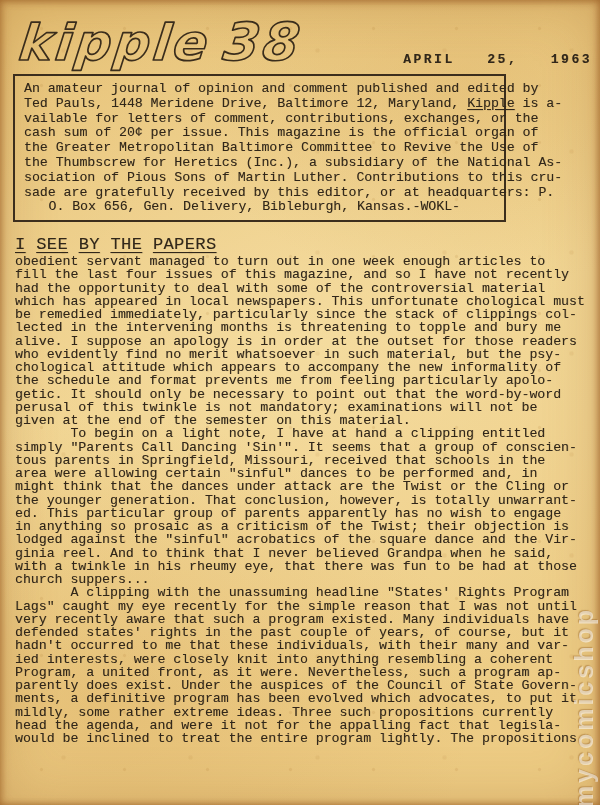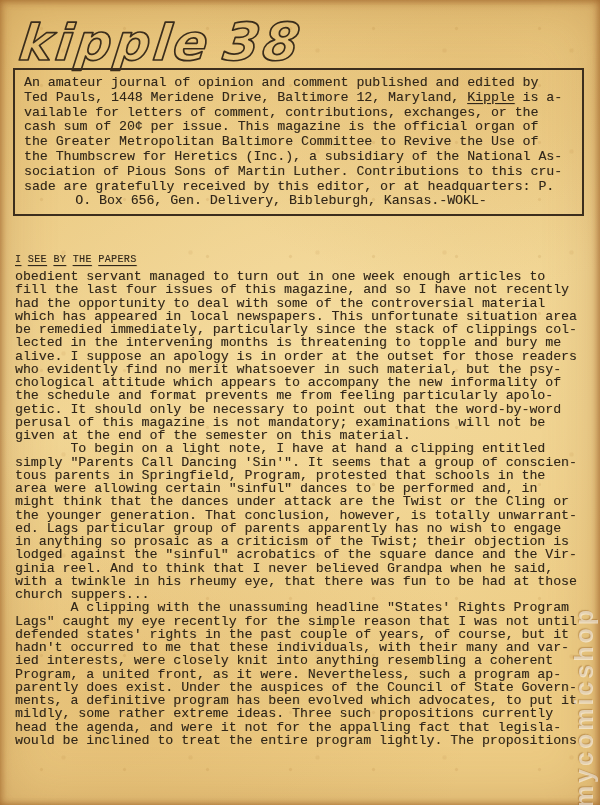--- a/index.html
+++ b/index.html
@@ -52,50 +52,49 @@
     font-size: 13px;
     font-weight: bold;
     letter-spacing: 2.5px;
     word-spacing: 6px;
     white-space: pre;
   }
 
   .masthead {
     position: absolute;
     left: 13px;
-    top: 68px;
-    width: 571px;
+    top: 74px;
+    width: 493px;
     box-sizing: border-box;
     border: 2px solid #3c2e1d;
     padding: 6px 6px 5px 9px;
     font-size: 13.2px;
     line-height: 14.8px;
   }
   .masthead u, .masthead .u { text-underline-offset: 2px; }
   .mast-last {
     display: flex;
-    justify-content: center;
+    justify-content: flex-end;
     white-space: pre;
     padding-right: 38px;
   }
 
   .article {
     position: absolute;
     left: 15px;
     top: 237px;
     width: 578px;
     font-size: 13.2px;
     line-height: 13.25px;
   }
   .article-heading {
-    font-size: 10px;
+    font-size: 17px;
     line-height: 15px;
     margin-bottom: 3px;
     letter-spacing: 0.4px;
-    margin-top: 15px;
   }
   .article-heading .u {
     text-decoration: underline;
     text-underline-offset: 2.5px;
   }
   .tline { white-space: pre; }
 
   .watermark {
     position: absolute;
     bottom: -3px;
@@ -113,20 +112,21 @@
 </head>
 <body>
 
 <div id="paper">
 
   <svg class="logo" width="320" height="66" viewBox="0 0 320 66" aria-hidden="true">
     <text x="8" y="52" font-size="50">kipple</text>
     <text x="212" y="52" font-size="52">38</text>
   </svg>
 
+  <div class="issue-date inkish">APRIL  25,  1963</div>
 
   <div class="masthead inkish">
     <div>
         <div class="tline">An amateur journal of opinion and comment published and edited by</div>
         <div class="tline">Ted Pauls, 1448 Meridene Drive, Baltimore 12, Maryland, <u>Kipple</u> is a-</div>
         <div class="tline">vailable for letters of comment, contributions, exchanges, or the</div>
         <div class="tline">cash sum of 20¢ per issue. This magazine is the official organ of</div>
         <div class="tline">the Greater Metropolitan Baltimore Committee to Revive the Use of</div>
         <div class="tline">the Thumbscrew for Heretics (Inc.), a subsidiary of the National As-</div>
         <div class="tline">sociation of Pious Sons of Martin Luther. Contributions to this cru-</div>
@@ -137,48 +137,49 @@
       <span>-WOKL-</span>
     </div>
   </div>
 
   <div class="article inkish">
     <div class="article-heading"><span class="u">I</span> <span class="u">SEE</span> <span class="u">BY</span> <span class="u">THE</span> <span class="u">PAPERS</span></div>
     <div>
         <div class="tline">obedient servant managed to turn out in one week enough articles to</div>
         <div class="tline">fill the last four issues of this magazine, and so I have not recently</div>
         <div class="tline">had the opportunity to deal with some of the controversial material</div>
-        <div class="tline">which has appeared in local newspapers. This unfortunate situation area</div>
+        <div class="tline">which has appeared in local newspapers. This unfortunate chological must</div>
         <div class="tline">be remedied immediately, particularly since the stack of clippings col-</div>
         <div class="tline">lected in the intervening months is threatening to topple and bury me</div>
         <div class="tline">alive. I suppose an apology is in order at the outset for those readers</div>
         <div class="tline">who evidently find no merit whatsoever in such material, but the psy-</div>
         <div class="tline">chological attitude which appears to accompany the new informality of</div>
         <div class="tline">the schedule and format prevents me from feeling particularly apolo-</div>
         <div class="tline">getic. It should only be necessary to point out that the word-by-word</div>
-        <div class="tline">perusal of this magazine is not mandatory; examinations will not be</div>
+        <div class="tline">perusal of this twinkle is not mandatory; examinations will not be</div>
         <div class="tline">given at the end of the semester on this material.</div>
       </div>
     <div>
         <div class="tline">       To begin on a light note, I have at hand a clipping entitled</div>
         <div class="tline">simply "Parents Call Dancing 'Sin'". It seems that a group of conscien-</div>
-        <div class="tline">tous parents in Springfield, Program, protested that schools in the</div>
+        <div class="tline">tous parents in Springfield, Missouri, received that schools in the</div>
         <div class="tline">area were allowing certain "sinful" dances to be performed and, in</div>
         <div class="tline">might think that the dances under attack are the Twist or the Cling or</div>
         <div class="tline">the younger generation. That conclusion, however, is totally unwarrant-</div>
-        <div class="tline">ed. Lags particular group of parents apparently has no wish to engage</div>
+        <div class="tline">ed. This particular group of parents apparently has no wish to engage</div>
         <div class="tline">in anything so prosaic as a criticism of the Twist; their objection is</div>
         <div class="tline">lodged against the "sinful" acrobatics of the square dance and the Vir-</div>
         <div class="tline">ginia reel. And to think that I never believed Grandpa when he said,</div>
         <div class="tline">with a twinkle in his rheumy eye, that there was fun to be had at those</div>
         <div class="tline">church suppers...</div>
       </div>
     <div>
         <div class="tline">       A clipping with the unassuming headline "States' Rights Program</div>
         <div class="tline">Lags" caught my eye recently for the simple reason that I was not until</div>
+        <div class="tline">very recently aware that such a program existed. Many individuals have</div>
         <div class="tline">defended states' rights in the past couple of years, of course, but it</div>
         <div class="tline">hadn't occurred to me that these individuals, with their many and var-</div>
         <div class="tline">ied interests, were closely knit into anything resembling a coherent</div>
         <div class="tline">Program, a united front, as it were. Nevertheless, such a program ap-</div>
         <div class="tline">parently does exist. Under the auspices of the Council of State Govern-</div>
         <div class="tline">ments, a definitive program has been evolved which advocates, to put it</div>
         <div class="tline">mildly, some rather extreme ideas. Three such propositions currently</div>
         <div class="tline">head the agenda, and were it not for the appalling fact that legisla-</div>
         <div class="tline">would be inclined to treat the entire program lightly. The propositions</div>
       </div>

